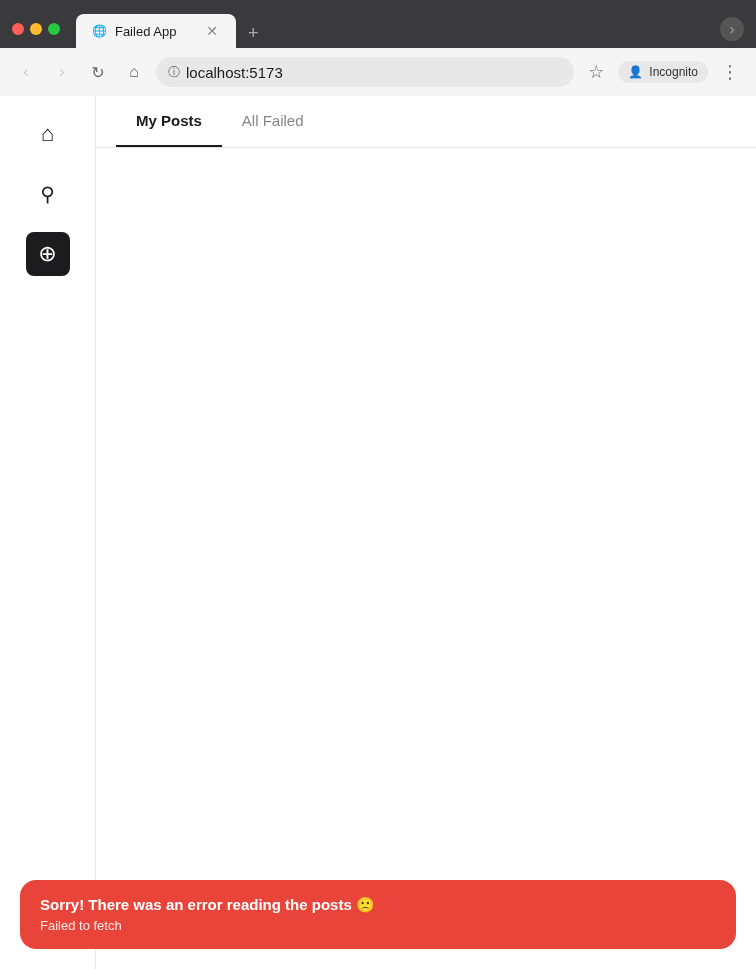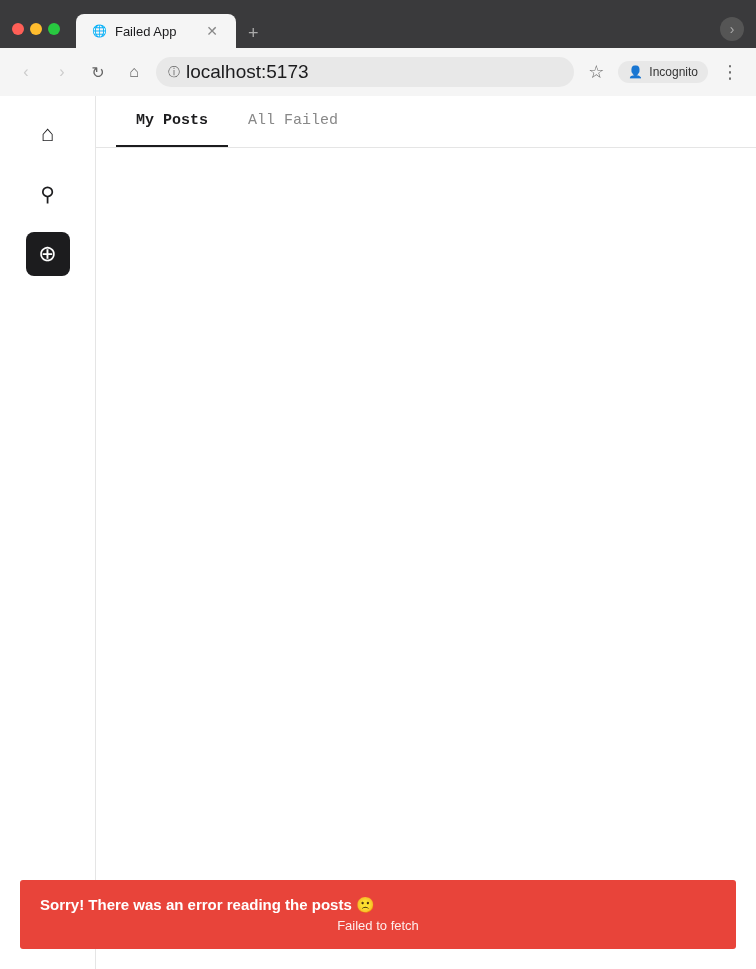--- a/index.html
+++ b/index.html
@@ -136,21 +136,21 @@
       gap: 6px;
       height: 30px;
     }
 
     .address-lock {
       color: #666;
       font-size: 12px;
     }
 
     .address-text {
-      font-size: 19px;
+      font-size: 15px;
       color: #1c1c1e;
     }
 
     .nav-right {
       display: flex;
       align-items: center;
       gap: 8px;
     }
 
     .star-btn {
@@ -213,21 +213,20 @@
       background: #1c1c1e;
       color: #fff;
     }
 
     
     .main-content {
       flex: 1;
       display: flex;
       flex-direction: column;
       overflow: hidden;
-      font-family: Liberation Mono, monospace;
     }
 
     .tabs-header {
       display: flex;
       border-bottom: 1px solid #e5e5e5;
       padding: 0 20px;
     }
 
     .tab {
       padding: 16px 20px;
@@ -250,36 +249,35 @@
       overflow: auto;
     }
 
     
     .error-toast {
       position: absolute;
       bottom: 20px;
       left: 20px;
       right: 20px;
       background: #e8443a;
-      border-radius: 3px;
+      border-radius: 16px;
       padding: 16px 20px;
       color: #fff;
     }
 
     .error-title {
       font-size: 15px;
       font-weight: 600;
       margin-bottom: 4px;
     }
 
     .error-subtitle {
       font-size: 13px;
       font-weight: 400;
       opacity: 0.9;
-      text-align: center;
     }
   </style>
 </head>
 <body>
 
 <div class="browser-chrome">
 
   <div class="title-bar">
     <div class="traffic-lights">
       <div class="traffic-light tl-close"></div>

